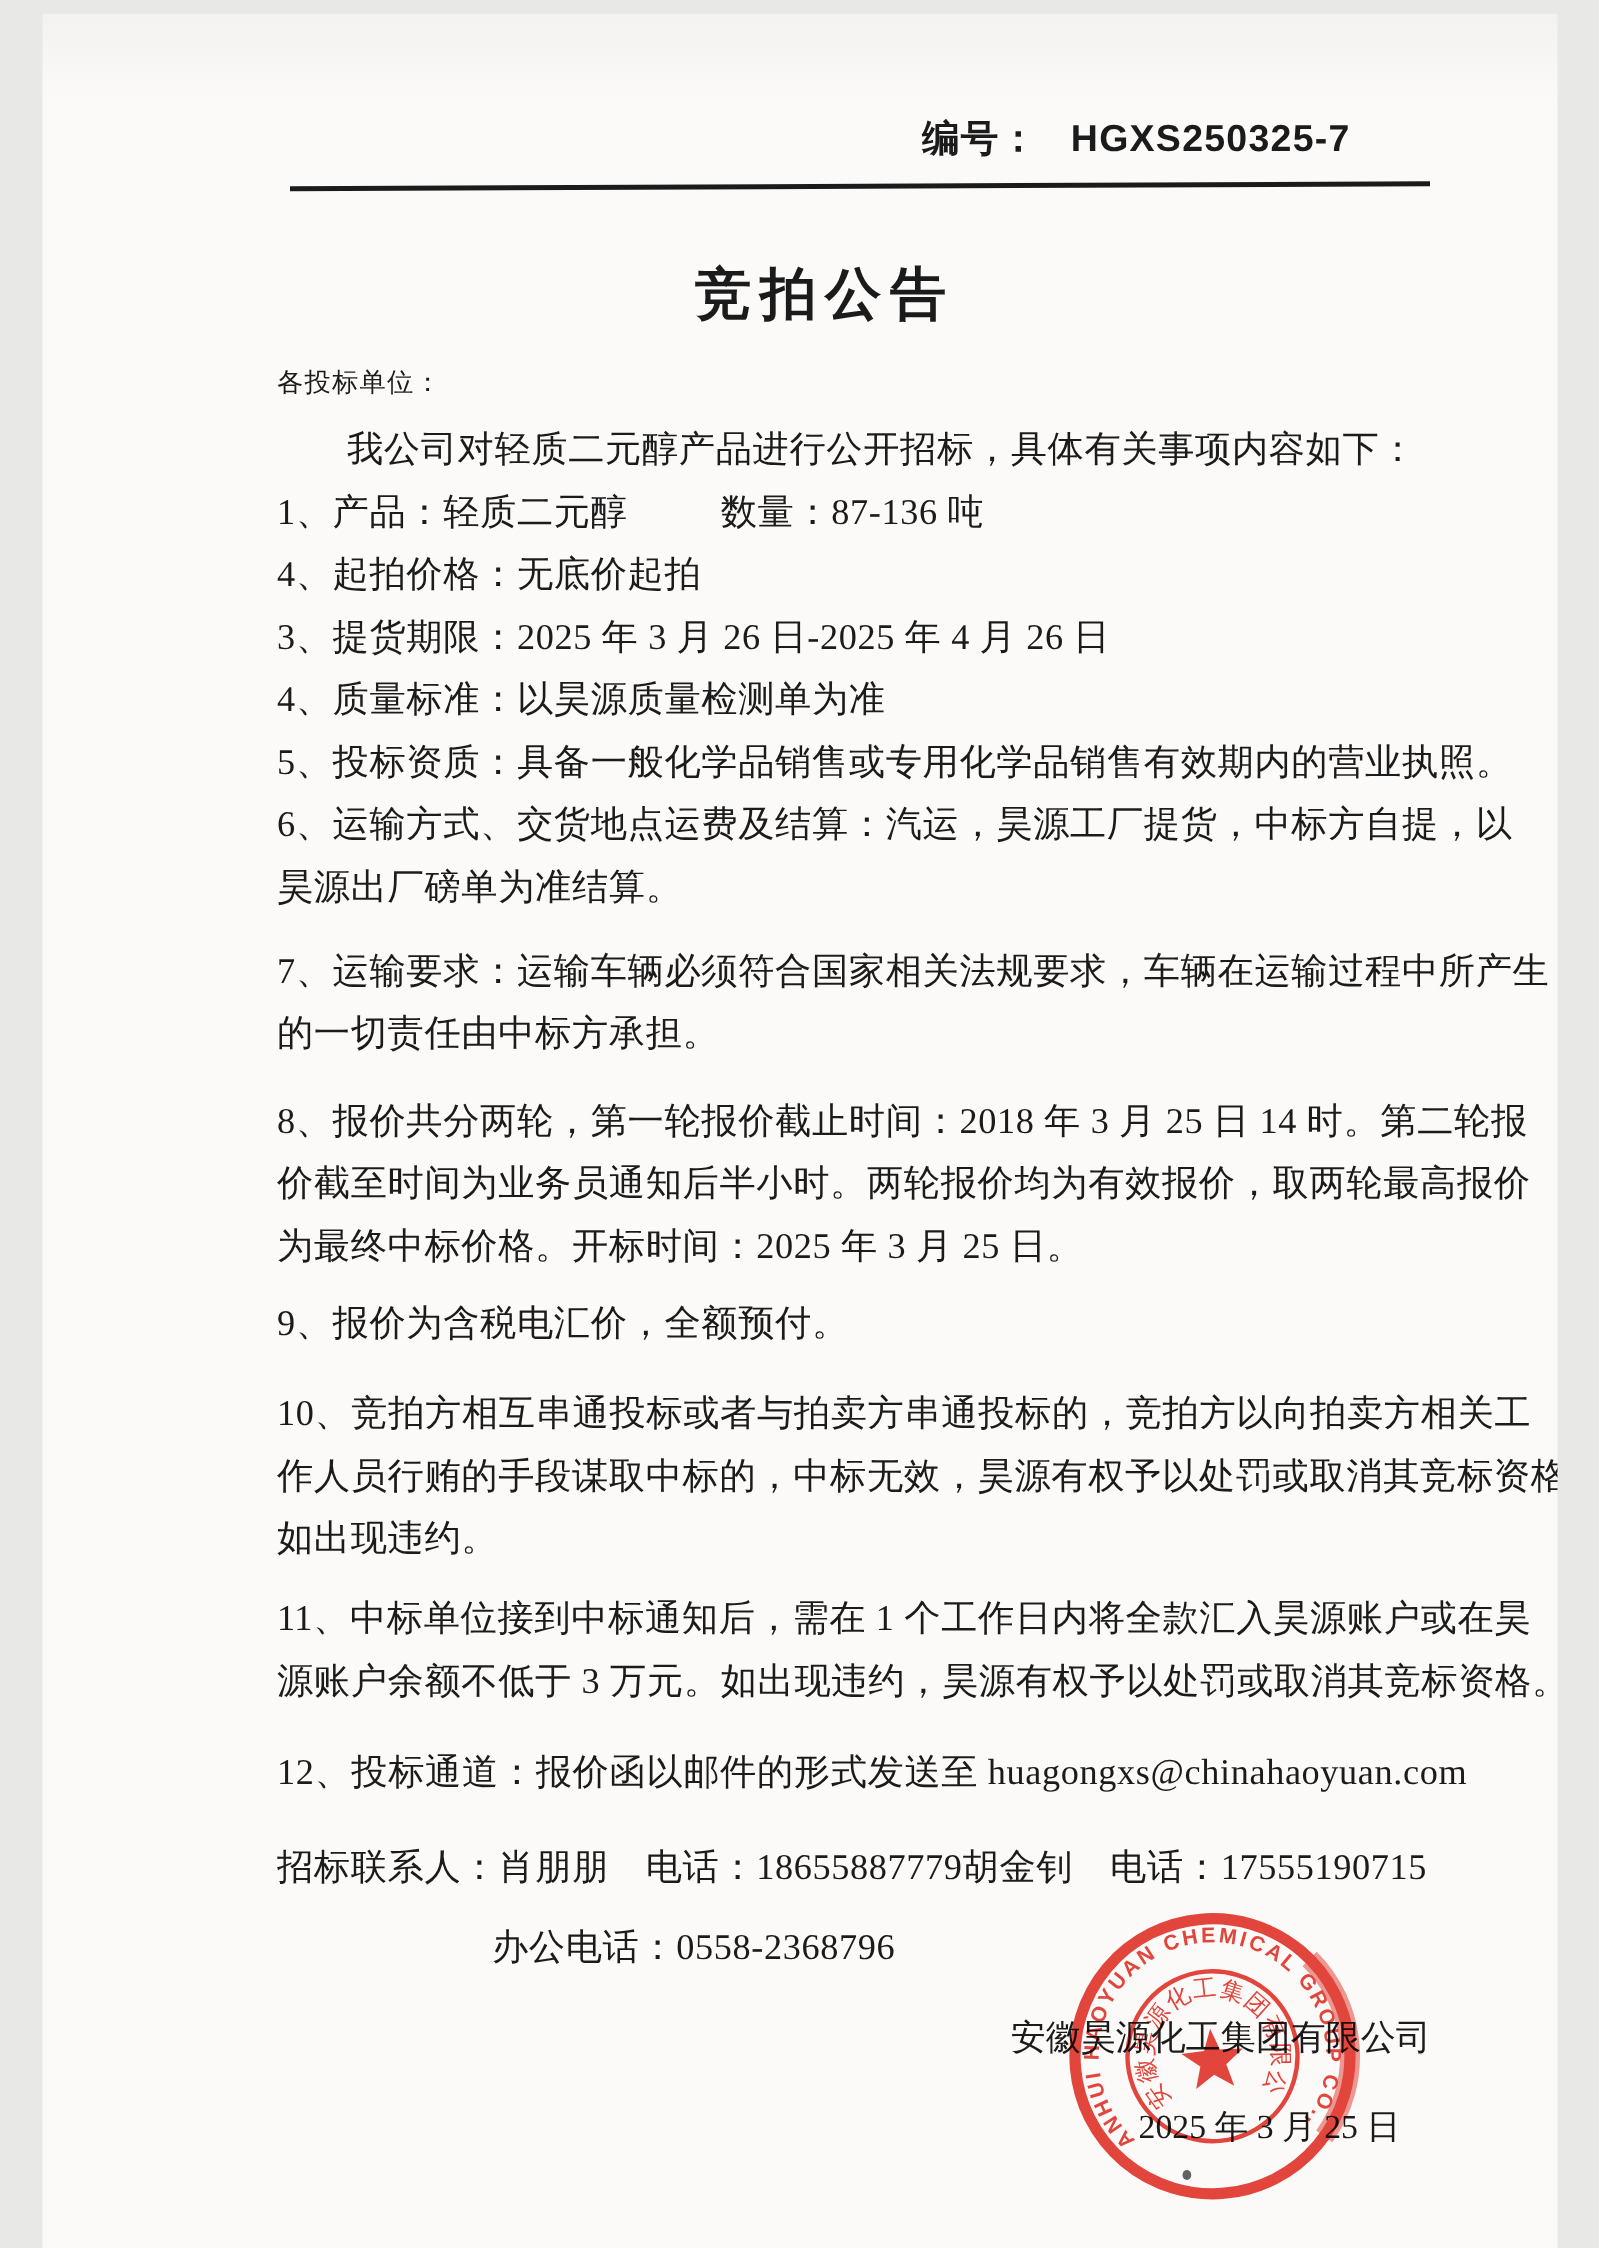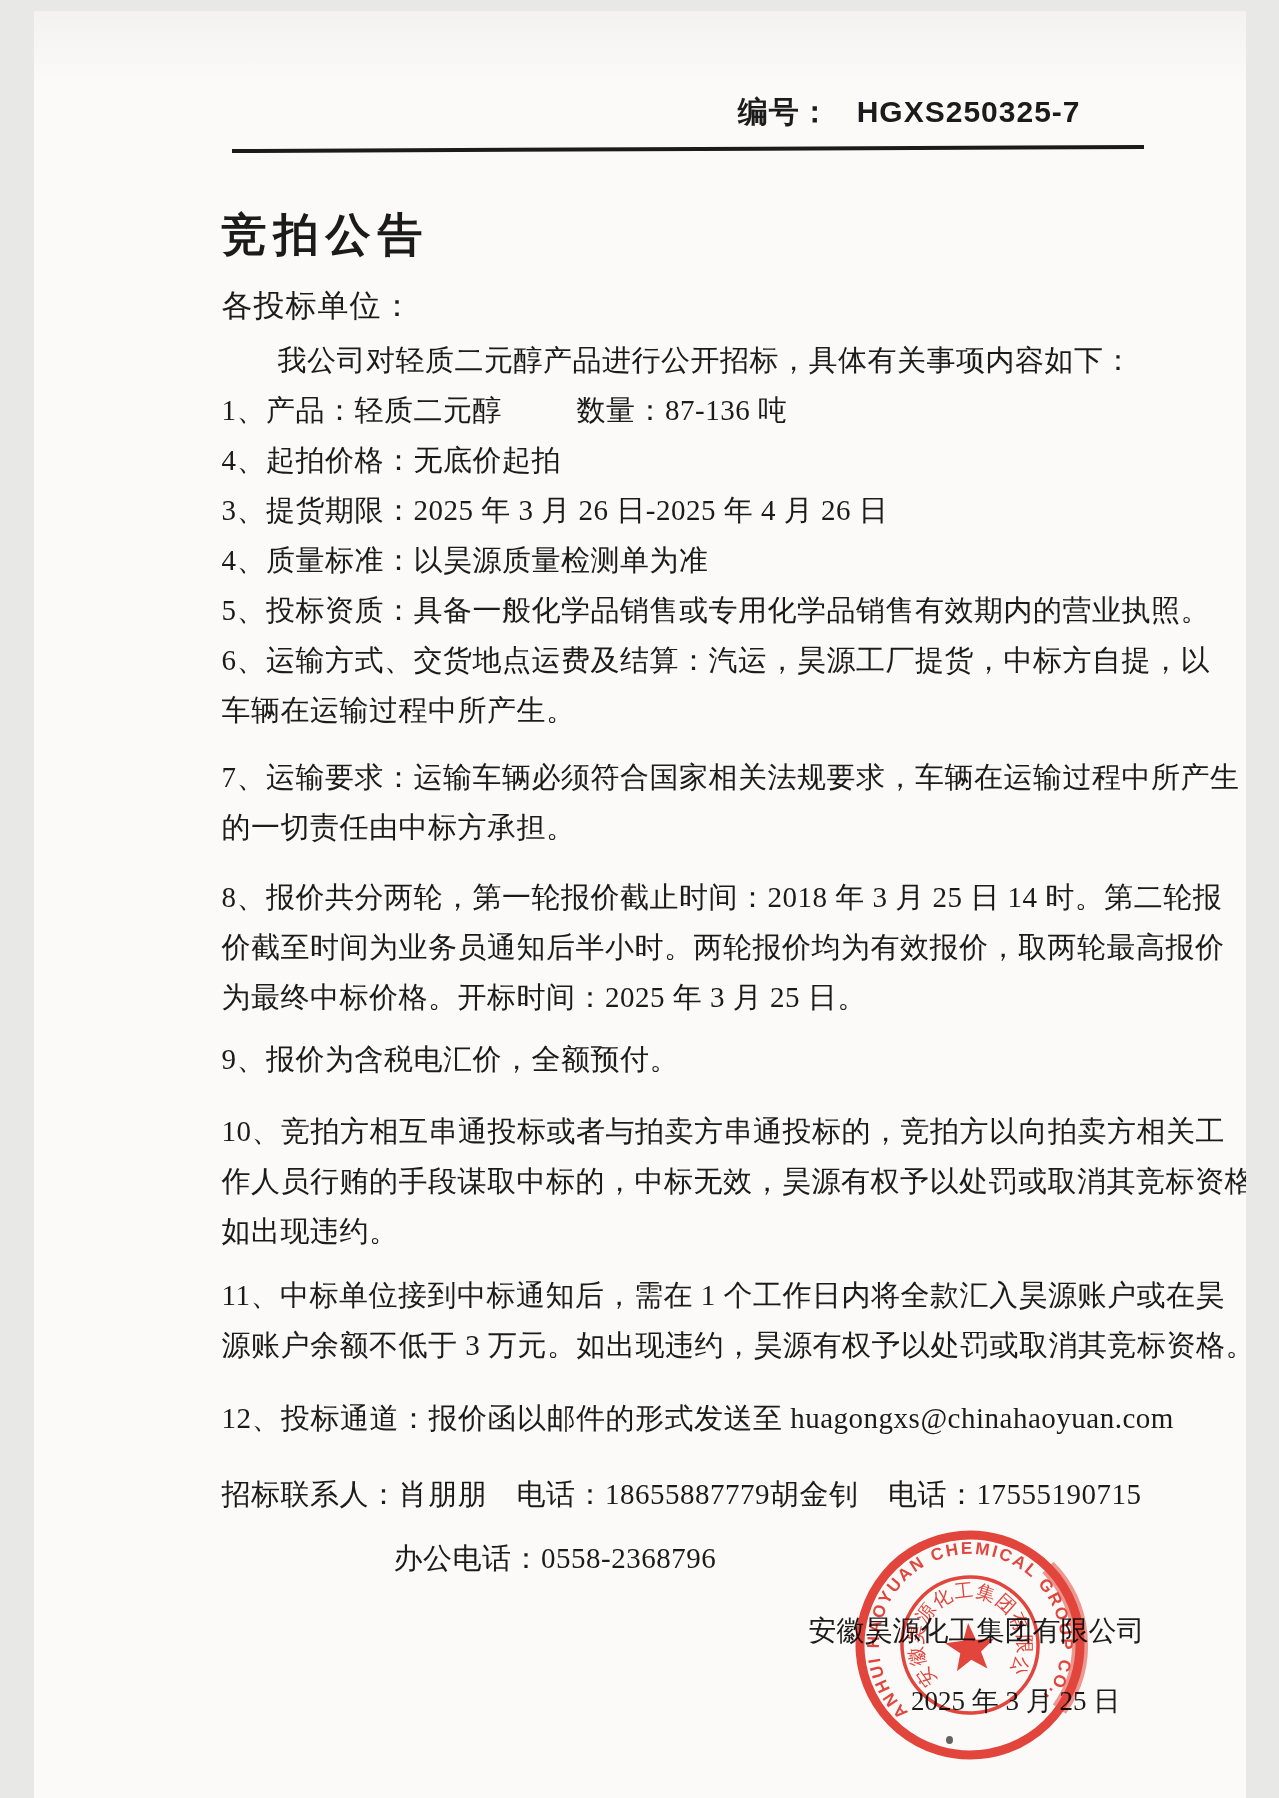--- a/index.html
+++ b/index.html
@@ -24,27 +24,27 @@
     letter-spacing:1px;
   }
   .serial-row .label{margin-right:26px;}
   .rule{
     margin-top:16px;margin-left:10px;width:912px;height:0;
     border-bottom:4px solid #1b1b1b;
     transform:rotate(-0.25deg);
   }
   .title{
     margin-top:58px;
-    text-align:left;
+    text-align:center;
     font-size:45px;font-weight:600;
     letter-spacing:7px;line-height:52px;
   }
   .salutation{
     margin-top:26px;
-    font-size:31px;line-height:38px;
+    font-size:21px;line-height:38px;
     letter-spacing:1px;
   }
   .para{margin:0;}
   .ln{
     font-size:29px;line-height:50px;
     white-space:pre;letter-spacing:0.5px;
   }
   .indent{text-indent:56px;}
   .mt-intro{margin-top:10px;}
   .mt7{margin-top:17px;}
@@ -116,21 +116,21 @@
       <span class="ln" style="display:block">3、提货期限：2025 年 3 月 26 日-2025 年 4 月 26 日</span>
     </p>
     <p class="para">
       <span class="ln" style="display:block">4、质量标准：以昊源质量检测单为准</span>
     </p>
     <p class="para">
       <span class="ln" style="display:block">5、投标资质：具备一般化学品销售或专用化学品销售有效期内的营业执照。</span>
     </p>
     <p class="para">
       <span class="ln" style="display:block">6、运输方式、交货地点运费及结算：汽运，昊源工厂提货，中标方自提，以</span>
-      <span class="ln" style="display:block">车辆在运输过程中所产生。</span>
+      <span class="ln" style="display:block">昊源出厂磅单为准结算。</span>
     </p>
     <p class="para mt7">
       <span class="ln" style="display:block">7、运输要求：运输车辆必须符合国家相关法规要求，车辆在运输过程中所产生</span>
       <span class="ln" style="display:block">的一切责任由中标方承担。</span>
     </p>
     <p class="para mt8">
       <span class="ln" style="display:block">8、报价共分两轮，第一轮报价截止时间：2018 年 3 月 25 日 14 时。第二轮报</span>
       <span class="ln" style="display:block">价截至时间为业务员通知后半小时。两轮报价均为有效报价，取两轮最高报价</span>
       <span class="ln" style="display:block">为最终中标价格。开标时间：2025 年 3 月 25 日。</span>
     </p>

